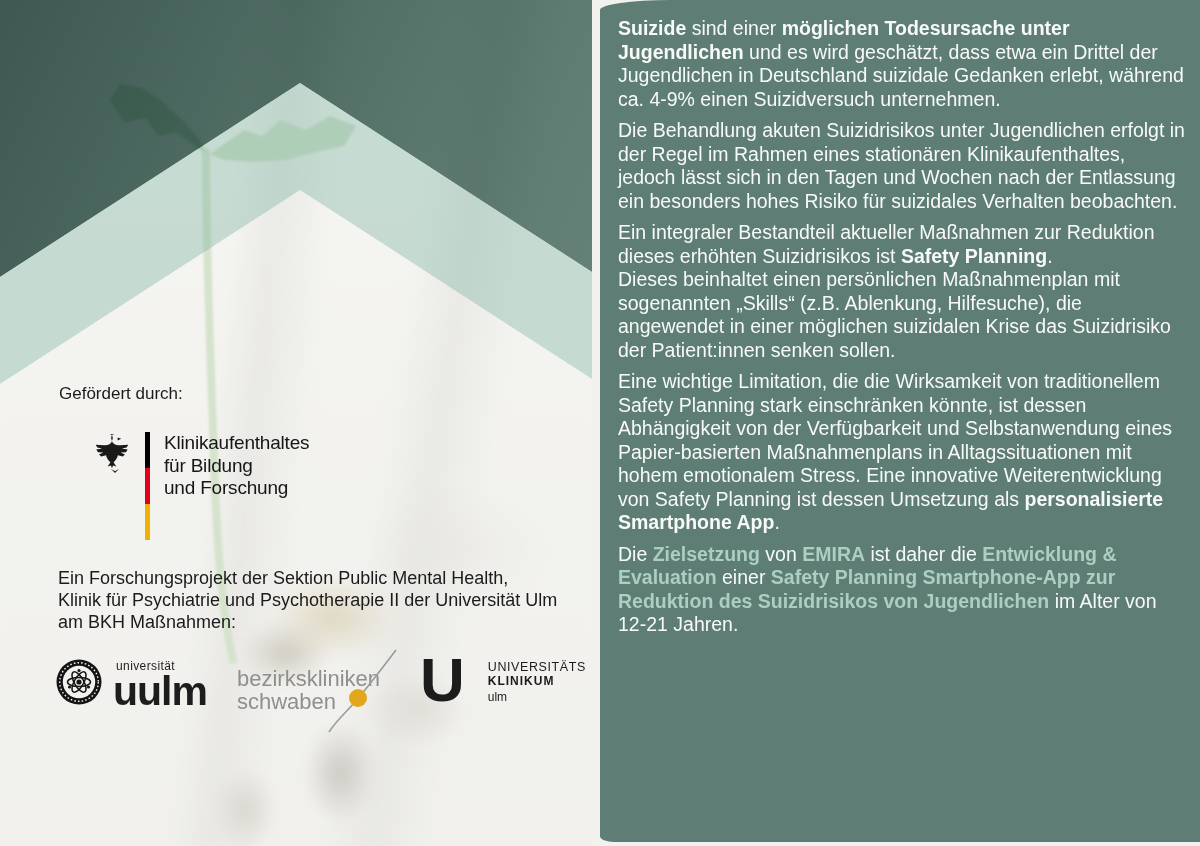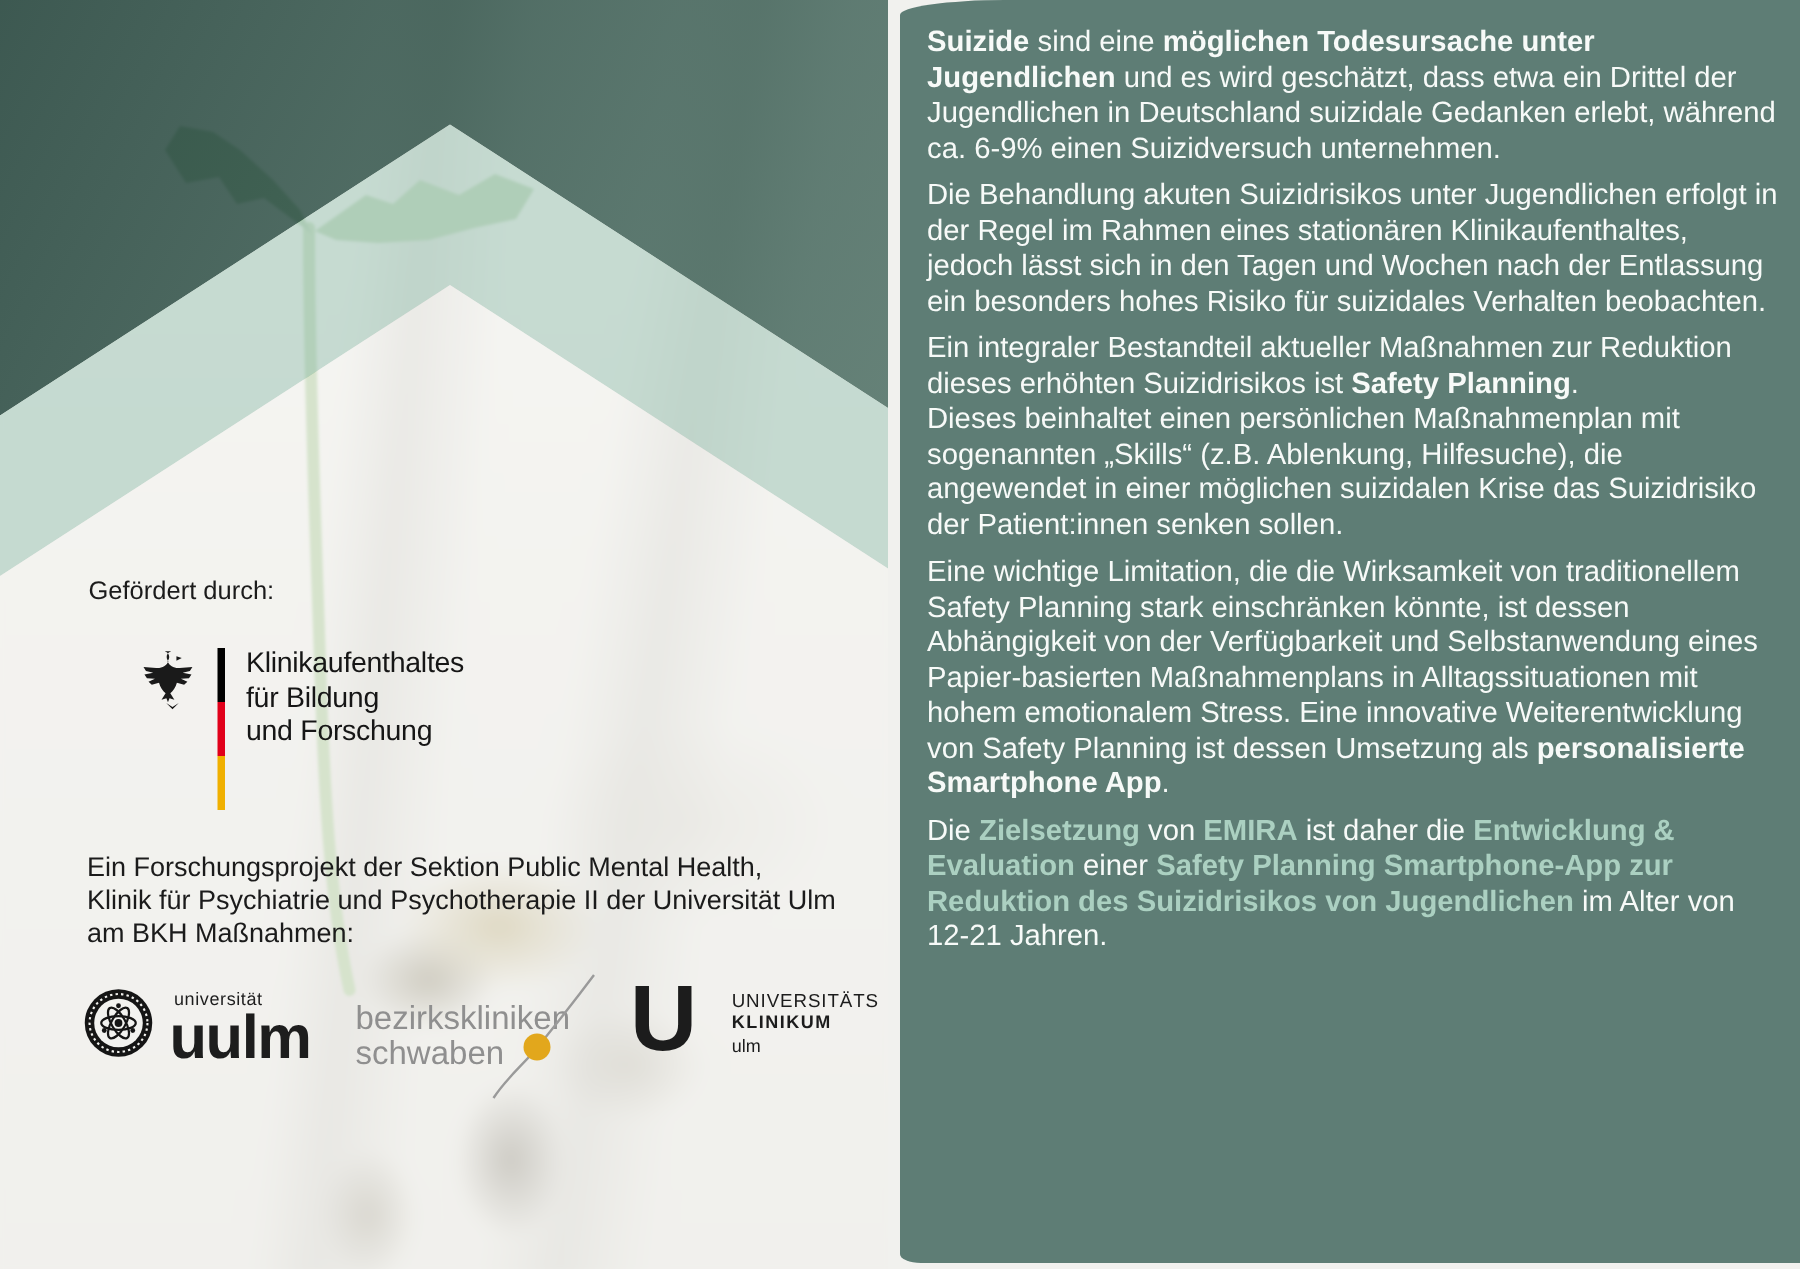--- a/index.html
+++ b/index.html
@@ -177,21 +177,21 @@
       <div class="txt">
         <div class="l1">UNIVERSITÄTS</div>
         <div class="l2">KLINIKUM</div>
         <div class="l3">ulm</div>
       </div>
     </div>
   </div>
 
   <div class="right-panel">
     <div id="paragraphs">
-        <p class="para"><span class="bold">Suizide</span><span> sind eine </span><span class="bold">möglichen Todesursache unter Jugendlichen</span><span> und es wird geschätzt, dass etwa ein Drittel der Jugendlichen in Deutschland suizidale Gedanken erlebt, während ca. 6-9% einen Suizidversuch unternehmen.</span></p>
+        <p class="para"><span class="bold">Suizide</span><span> sind einer </span><span class="bold">möglichen Todesursache unter Jugendlichen</span><span> und es wird geschätzt, dass etwa ein Drittel der Jugendlichen in Deutschland suizidale Gedanken erlebt, während ca. 4-9% einen Suizidversuch unternehmen.</span></p>
         <p class="para"><span>Die Behandlung akuten Suizidrisikos unter Jugendlichen erfolgt in der Regel im Rahmen eines stationären Klinikaufenthaltes, jedoch lässt sich in den Tagen und Wochen nach der Entlassung ein besonders hohes Risiko für suizidales Verhalten beobachten.</span></p>
         <p class="para"><span>Ein integraler Bestandteil aktueller Maßnahmen zur Reduktion dieses erhöhten Suizidrisikos ist </span><span class="bold">Safety Planning</span><span>.</span><br><span>Dieses beinhaltet einen persönlichen Maßnahmenplan mit sogenannten „Skills“ (z.B. Ablenkung, Hilfesuche), die angewendet in einer möglichen suizidalen Krise das Suizidrisiko der Patient:innen senken sollen.</span></p>
         <p class="para"><span>Eine wichtige Limitation, die die Wirksamkeit von traditionellem Safety Planning stark einschränken könnte, ist dessen Abhängigkeit von der Verfügbarkeit und Selbstanwendung eines Papier-basierten Maßnahmenplans in Alltagssituationen mit hohem emotionalem Stress. Eine innovative Weiterentwicklung von Safety Planning ist dessen Umsetzung als </span><span class="bold">personalisierte Smartphone App</span><span>.</span></p>
         <p class="para goal"><span>Die </span><span class="accent">Zielsetzung</span><span> von </span><span class="accent">EMIRA</span><span> ist daher die </span><span class="accent">Entwicklung &amp; Evaluation</span><span> einer </span><span class="accent">Safety Planning Smartphone-App zur Reduktion des Suizidrisikos von Jugendlichen</span><span> im Alter von</span><br><span>12-21 Jahren.</span></p>
       </div>
   </div>
 
 </div>
 
 </body></html>

